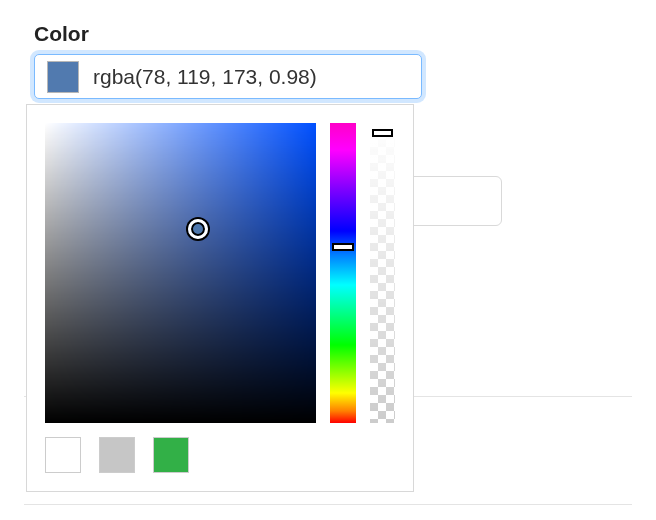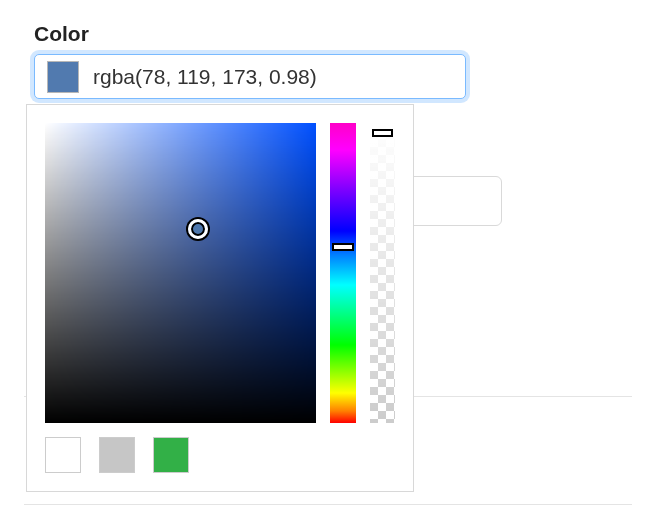--- a/index.html
+++ b/index.html
@@ -15,21 +15,21 @@
     .field-label {
       font-size: 21px;
       font-weight: 600;
       color: #222;
       margin-bottom: 8px;
       display: block;
     }
     .color-input-wrap {
       display: flex;
       align-items: center;
-      width: 432px;
+      width: 388px;
       height: 45px;
       border: 1px solid #7abaff;
       border-radius: 5px;
       background: #fff;
       padding: 18px 8px;
       box-shadow: 0 0 0 4px rgba(122,186,255,0.35);
     }
     .swatch-preview {
       width: 32px;
       height: 32px;

